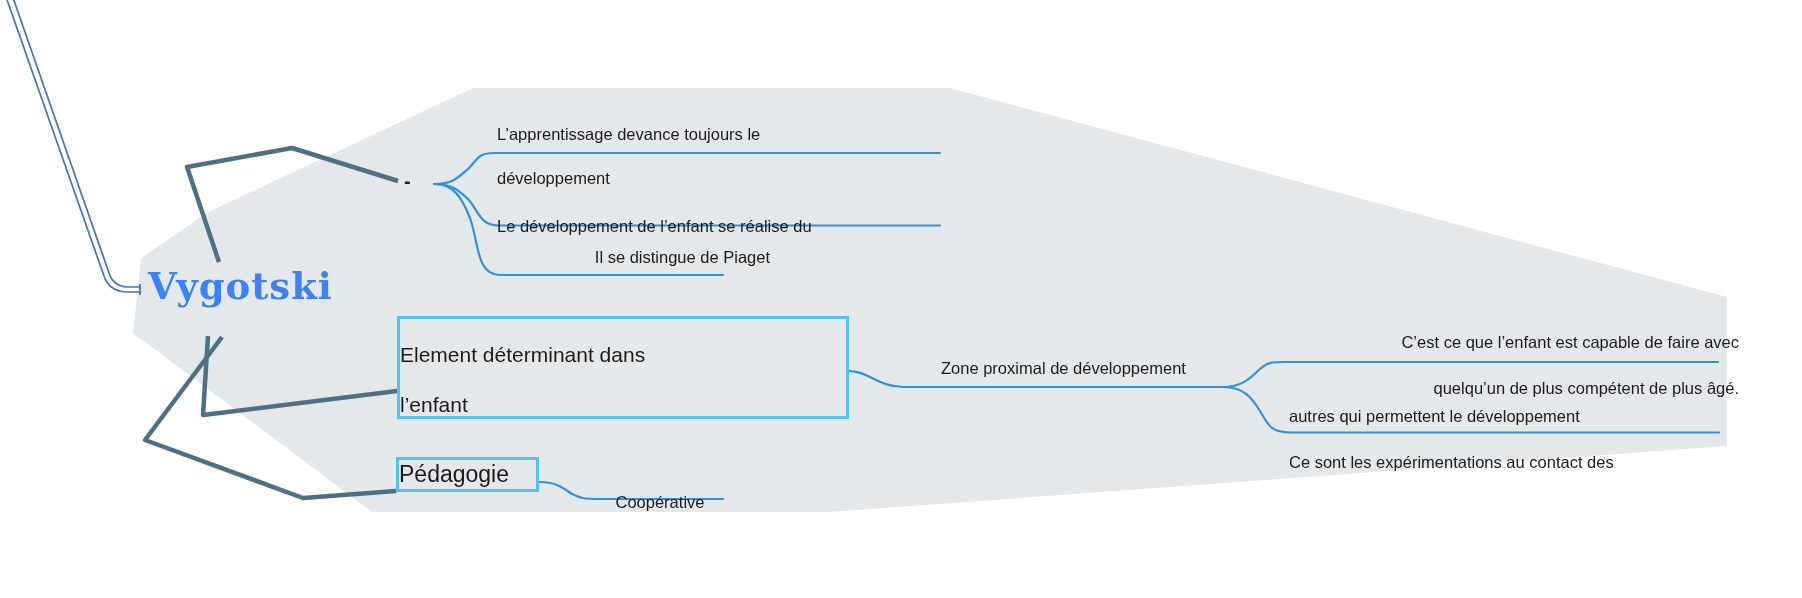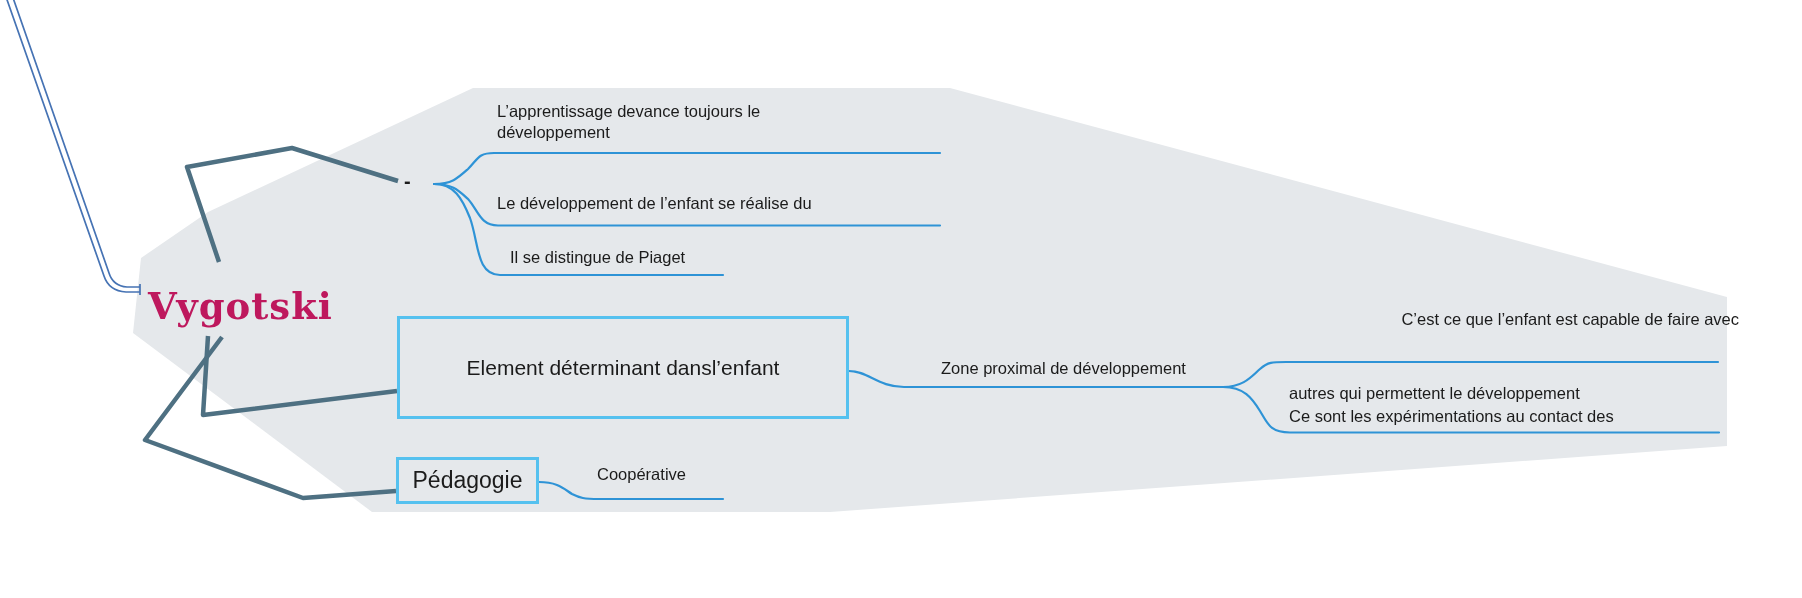--- a/index.html
+++ b/index.html
@@ -9,37 +9,37 @@
   }
   html,body{margin:0;padding:0;}
   body{font-family:"Liberation Sans", sans-serif; background:#fff;}
   #canvas{position:relative; width:1802px; height:598px; background:var(--canvas-bg); overflow:hidden;}
   #wires{position:absolute; left:0; top:0; z-index:1;}
   .hull{fill:var(--hull-fill); stroke:none;}
   .slate{stroke:var(--connector-slate); stroke-width:4.5; fill:none; stroke-linejoin:round; stroke-linecap:butt;}
   .blue{stroke:var(--branch-blue); stroke-width:2.2; fill:none; stroke-linecap:round;}
   .ribbon{stroke:var(--ribbon-blue); stroke-width:1.7; fill:none;}
   .txt{position:absolute; z-index:3; color:var(--text); font-size:16.5px; line-height:21px;}
-  .lines span{display:block;}
-  #root-title{left:148px; top:284px; font-family:"DejaVu Serif", serif; font-weight:bold;
-              font-size:37px; line-height:44px; letter-spacing:1px; color:#be185d;}
+  .lines span{display:block;margin-top:23px;}
+  #root-title{left:148px; top:264px; font-family:"DejaVu Serif", serif; font-weight:bold;
+              font-size:37px; line-height:44px; letter-spacing:1px; color:#3b82f6;}
   #dash-node{left:404px; top:170px; font-size:20px; font-weight:bold; line-height:22px;}
   #item-a{left:497px; top:101px; width:370px;}
   #item-b{left:497px; top:193px; width:400px;}
-  #item-c{left:510px; top:247px; width:260px;}
+  #item-c{left:510px; top:247px; width:260px;text-align:right;}
   #zone-label{left:941px; top:358px; width:320px;}
   #right-item-1{left:1289px; top:308px; width:450px; line-height:22.5px;text-align:right;}
   #right-item-2{left:1289px; top:382px; width:450px; line-height:23px;}
   .node-box{position:absolute; z-index:3; box-sizing:border-box;
             border:3px solid var(--node-border-blue);
-            display:flex; align-items:center; justify-content:center;
+            display:flex; flex-direction:column; align-items:flex-start; justify-content:center;
             text-align:center; color:var(--text); cursor:default;}
   #element-box{left:397px; top:316px; width:452px; height:103px; font-size:21px; line-height:27px;}
-  #pedagogie-box{left:396px; top:457px; width:143px; height:47px; font-size:23px; line-height:25px;}
-  #coop-label{left:597px; top:464px; width:126px; }
+  #pedagogie-box{left:396px; top:457px; width:143px; height:35px; font-size:23px; line-height:25px;}
+  #coop-label{left:597px; top:492px; width:126px; text-align:center;}
 </style>
 </head>
 <body>
 
 <div id="canvas">
 
   <svg id="wires" width="1802" height="598" viewBox="0 0 1802 598">
 
     <polygon class="hull" points="133,333 141,258 208,212 473,88 950,88 1727,297 1727,446 830,512 372,512"></polygon>
 
@@ -75,20 +75,21 @@
 
   <div class="node-box lines" id="element-box">
     <span>Element déterminant dans</span>
     <span>l’enfant</span>
   </div>
 
   <div class="txt" id="zone-label">Zone proximal de développement</div>
 
   <div class="txt lines" id="right-item-1">
     <span>C’est ce que l’enfant est capable de faire avec</span>
+    <span>quelqu’un de plus compétent de plus âgé.</span>
   </div>
   <div class="txt lines" id="right-item-2">
     <span>autres qui permettent le développement</span>
     <span>Ce sont les expérimentations au contact des</span>
   </div>
 
   <div class="node-box" id="pedagogie-box">
     <span>Pédagogie</span>
   </div>
   <div class="txt" id="coop-label">Coopérative</div>

